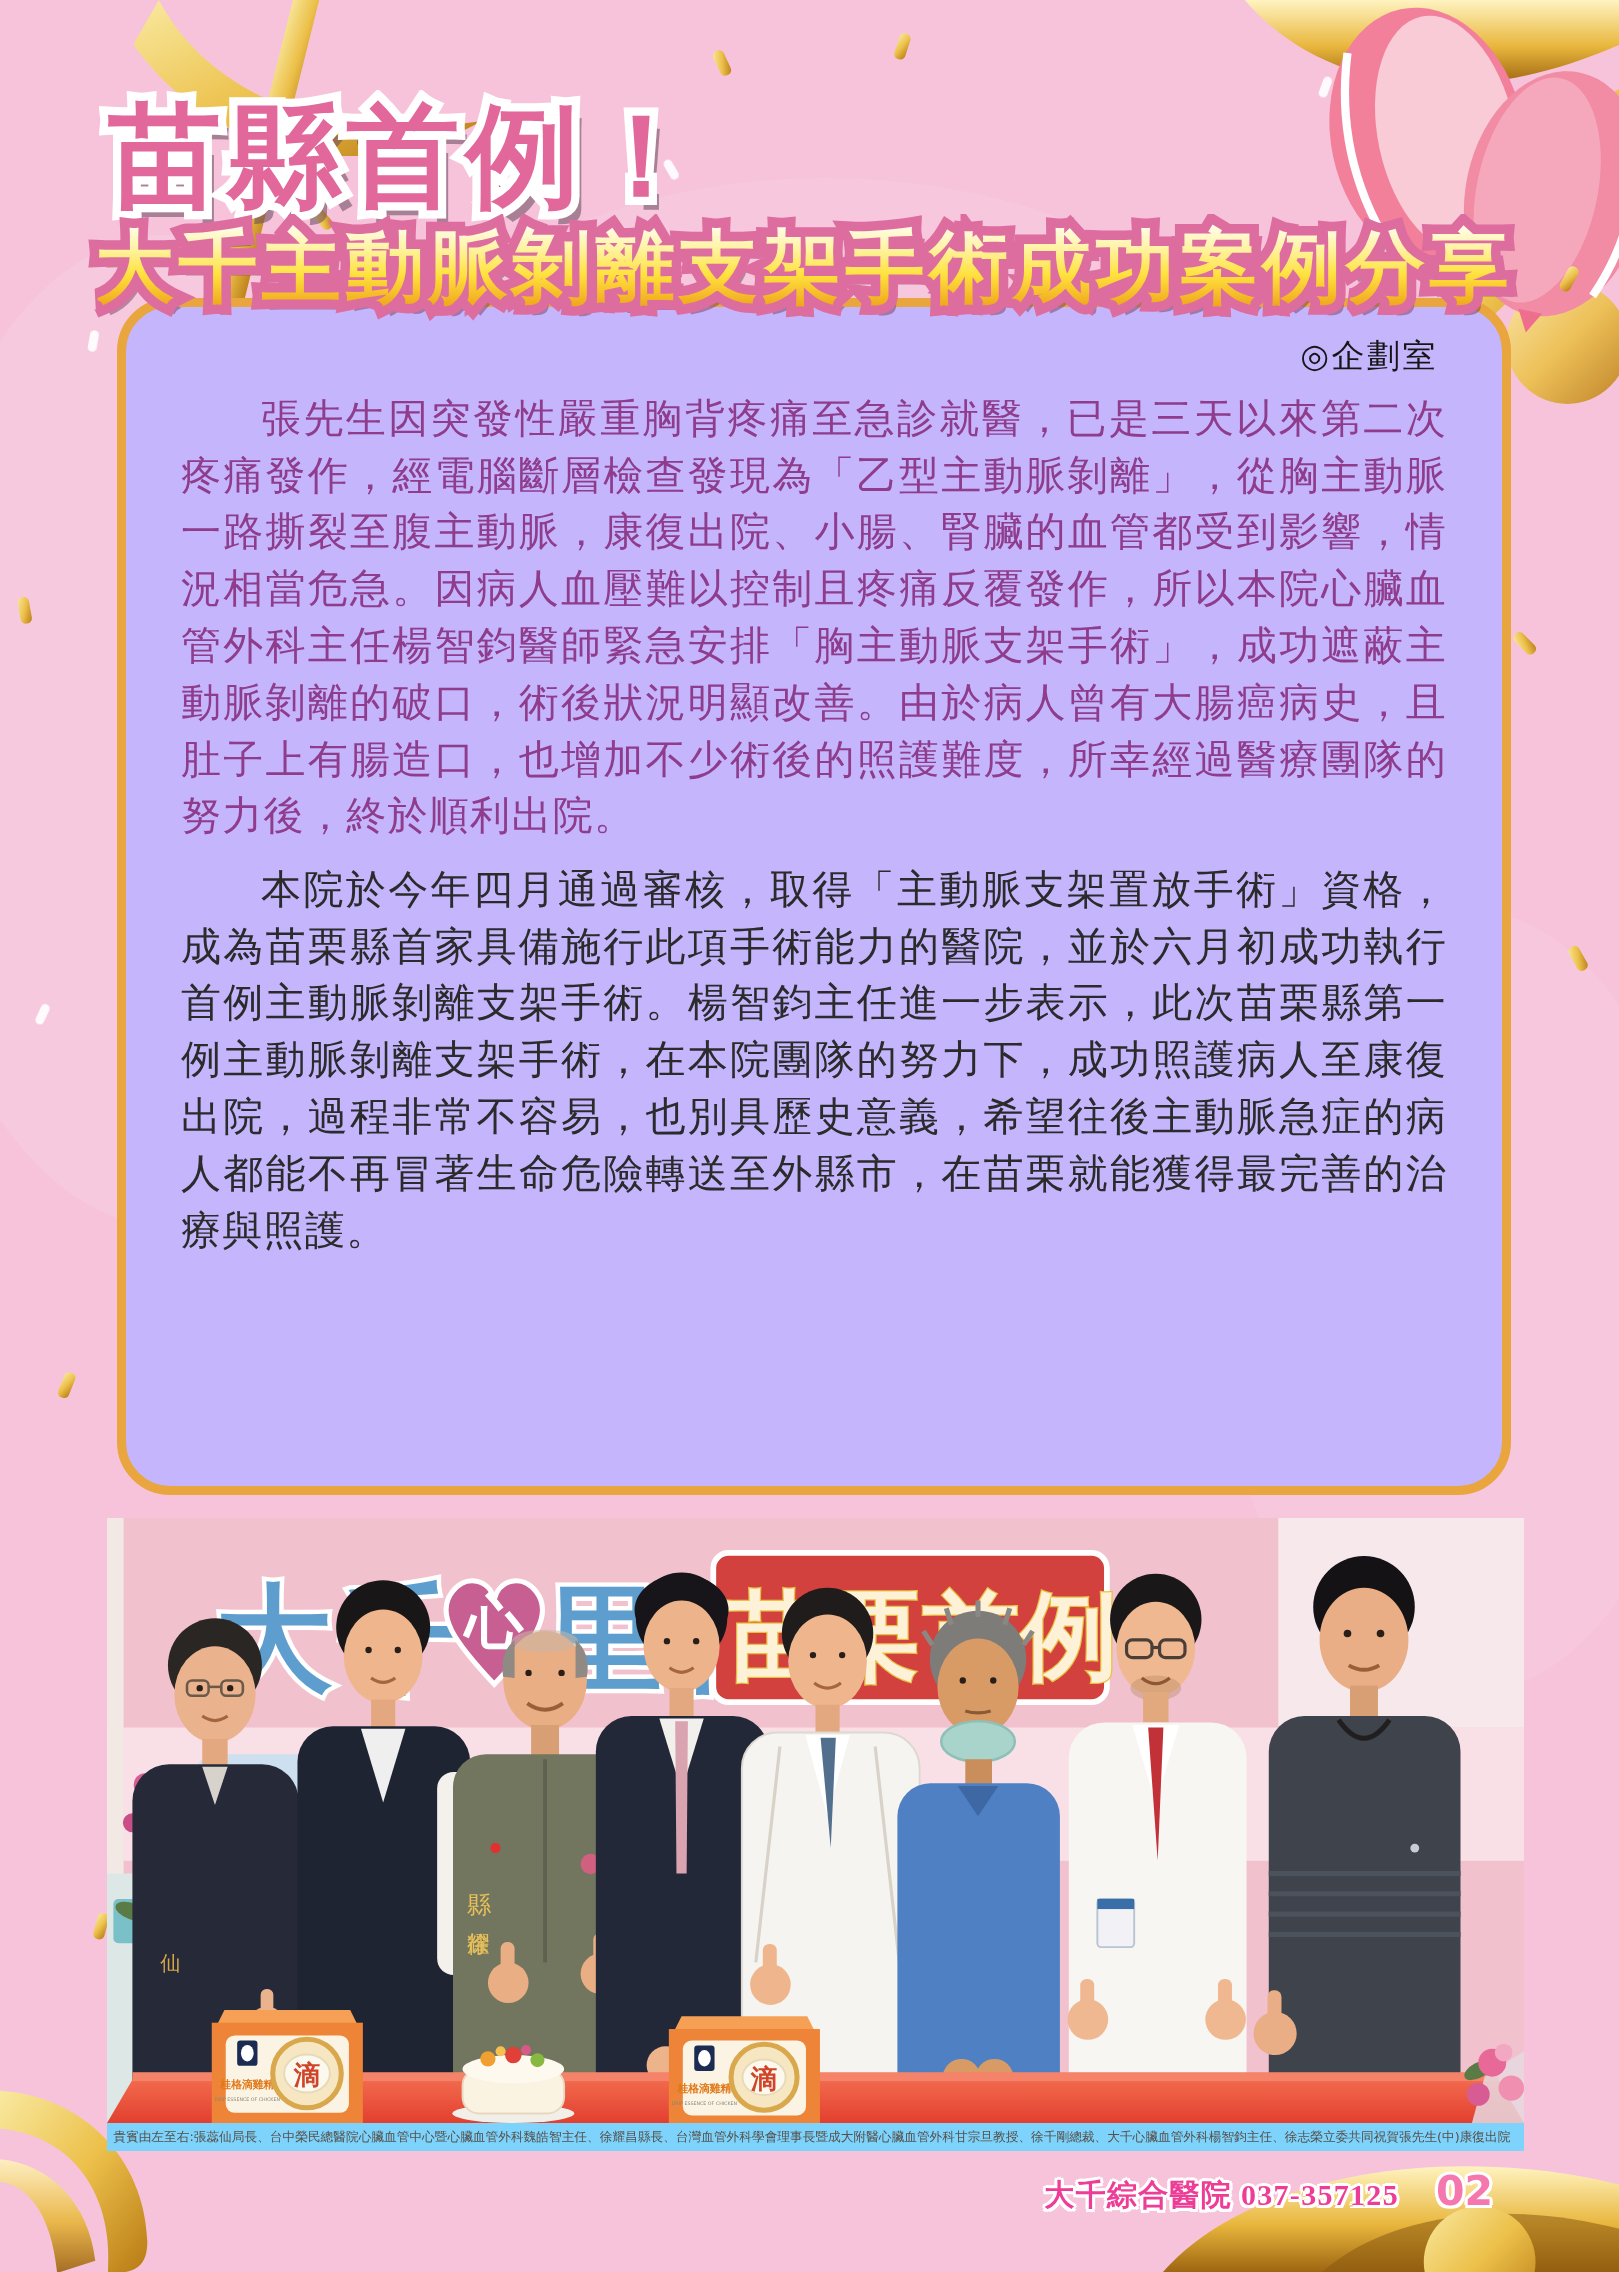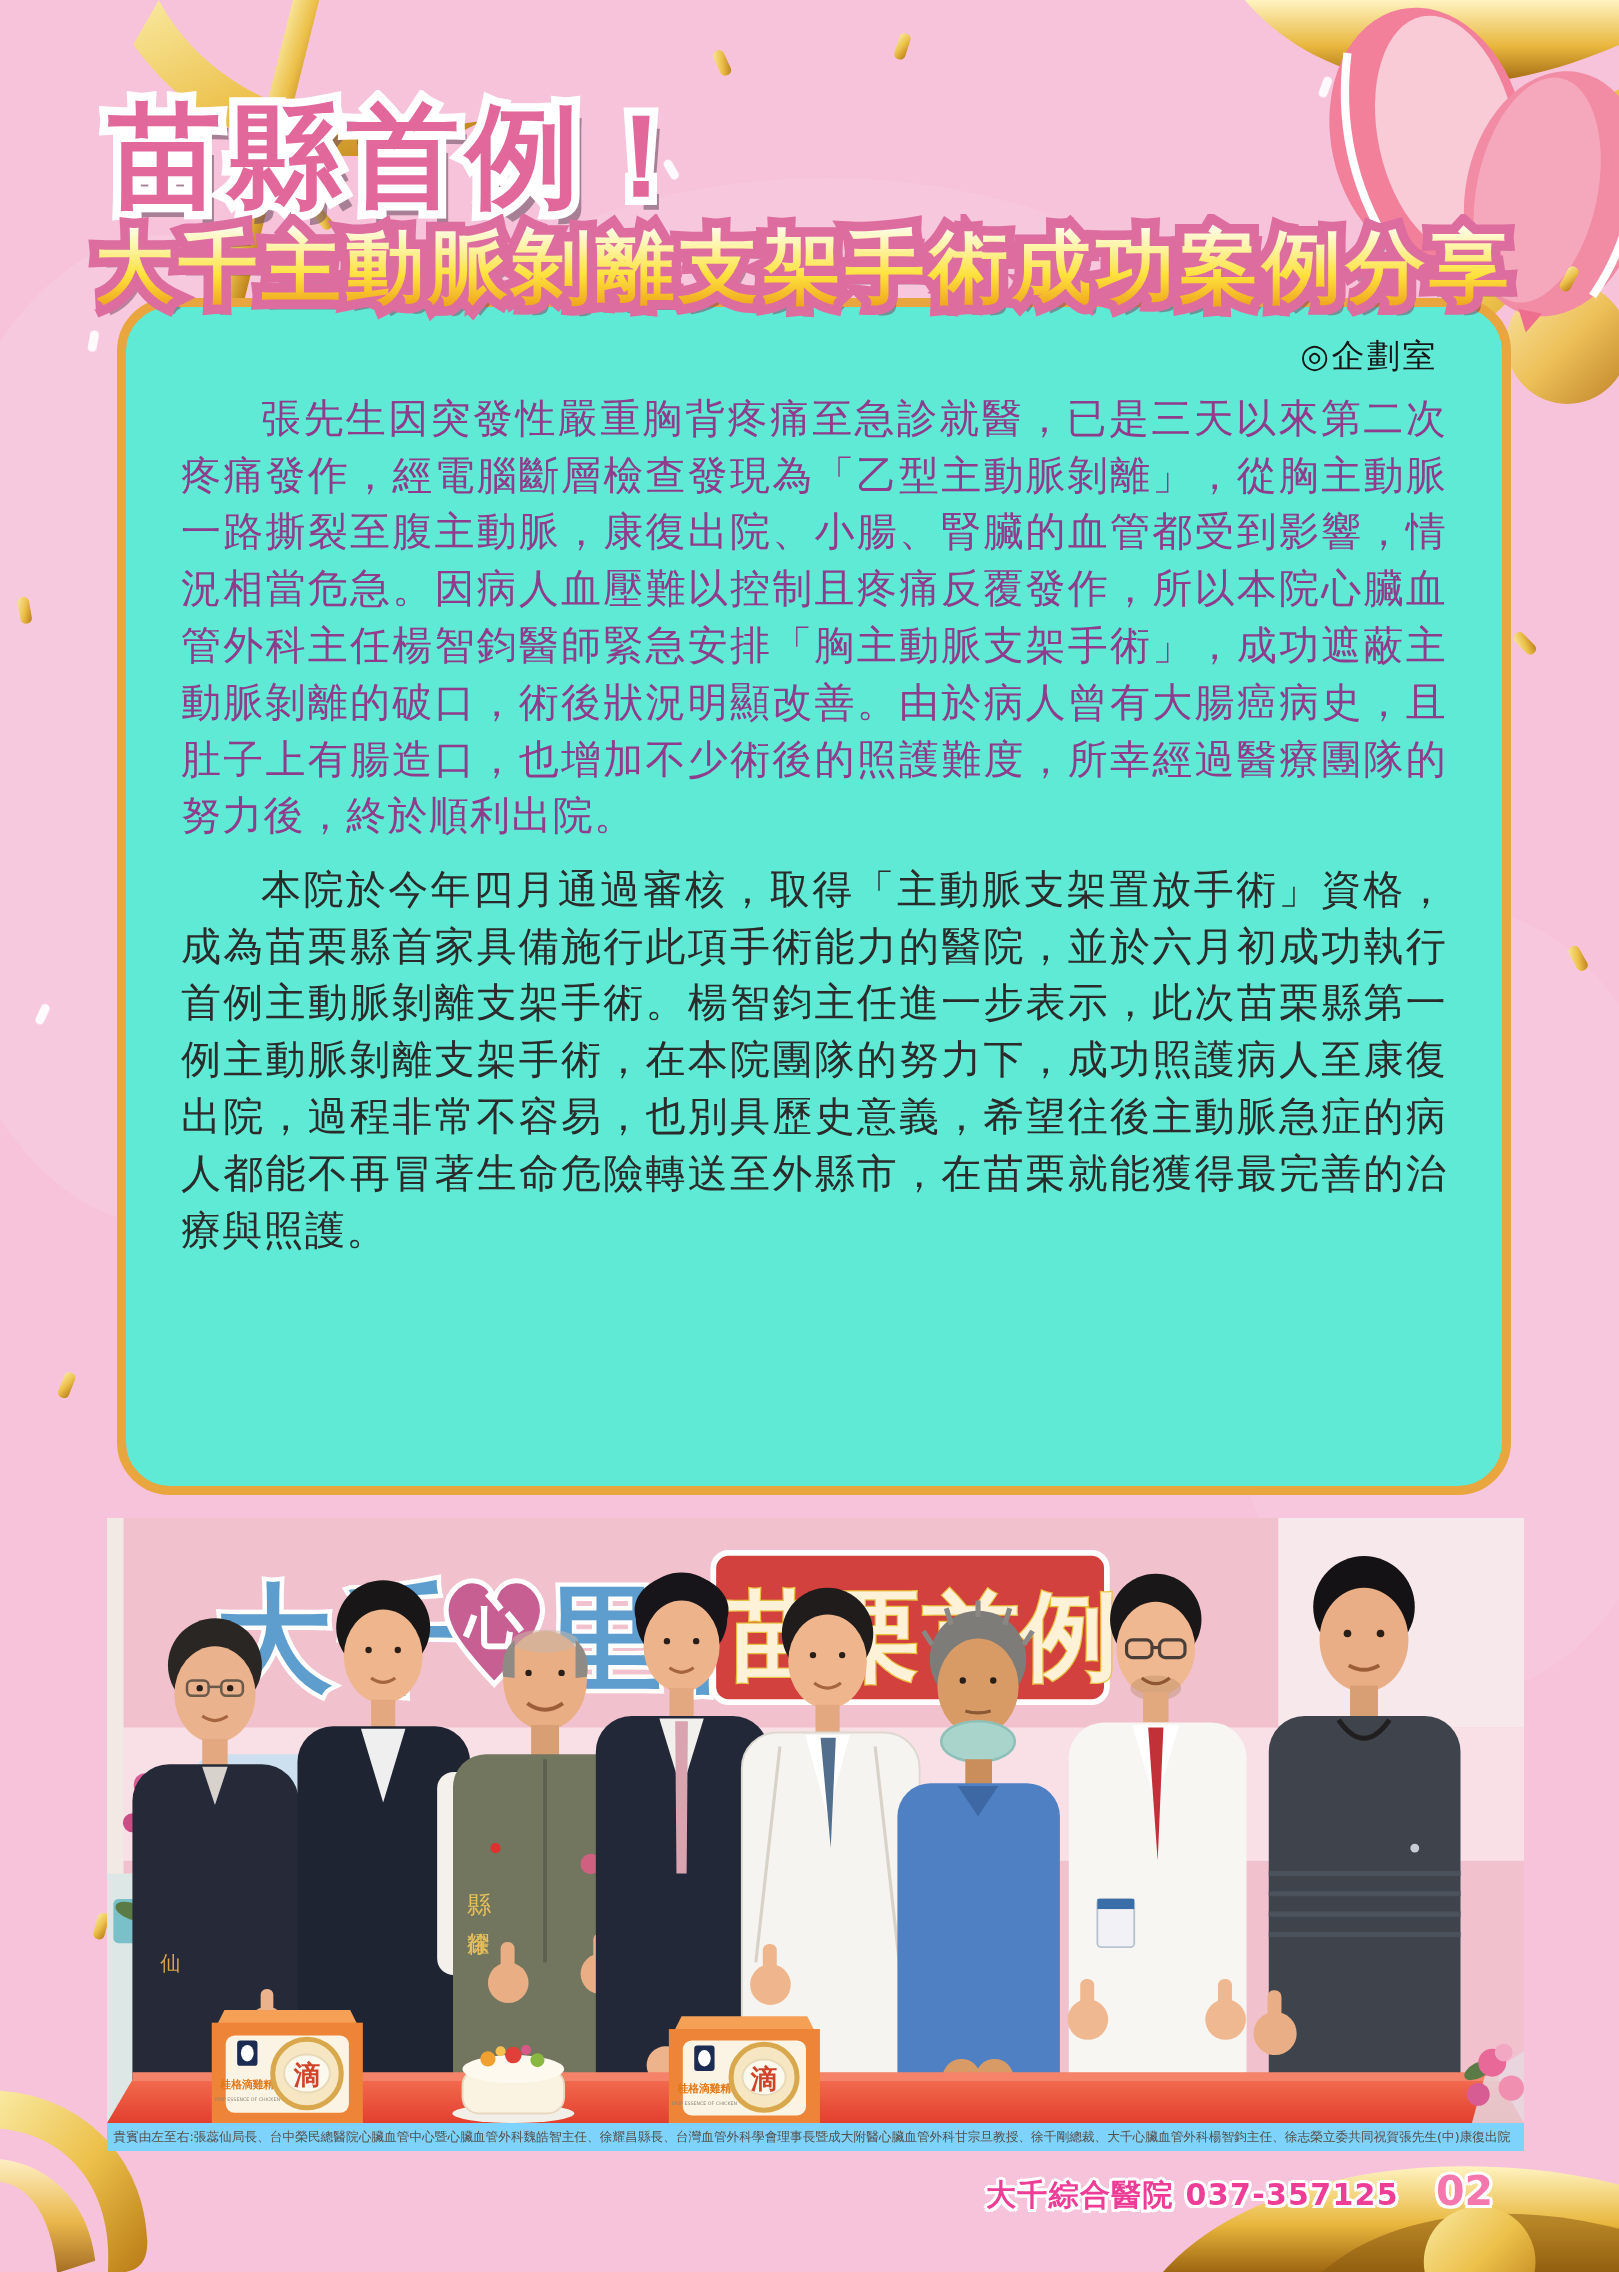--- a/index.html
+++ b/index.html
@@ -25,21 +25,21 @@
   #sub-title{position:absolute;left:95px;top:152px;z-index:3;
     font-weight:900;font-size:79px;letter-spacing:4.4px;line-height:1.25;}
   #sub-title .stroke{-webkit-text-stroke:19px #DE6D9F;color:#DE6D9F;
     text-shadow:7.6px 10.2px 0 rgba(122,62,92,0.5);}
   #sub-title .fill{
     background:linear-gradient(180deg,#FFFDEF 4%,#FFF3A2 30%,#FFE23E 58%,#EFA71D 92%);
     -webkit-background-clip:text;background-clip:text;color:transparent;}
 
   
   #article-card{position:absolute;left:117px;top:298px;width:1394px;height:1197px;
-    box-sizing:border-box;background:#5eead4;border:9px solid #E9A53E;border-radius:53px;
+    box-sizing:border-box;background:#c4b5fd;border:9px solid #E9A53E;border-radius:53px;
     padding:24px 55px 0 55px;z-index:2;}
   #byline{font-size:33px;color:#161616;text-align:right;letter-spacing:2.5px;margin:2.5px 9px 11.4px 0;}
   .para{margin:0 0 16.5px 0;font-size:40px;line-height:1.42;letter-spacing:1.3px;
     text-indent:2em;text-align:justify;}
   .para.purple{color:#8E3C8B;}
   .para.dark{color:#2B2B2B;}
 
   
   #photo-figure{position:absolute;left:107px;top:1518px;width:1417px;margin:0;z-index:2;}
   #photo-svg{display:block;width:1417px;height:605px;background:#F2C1CE;}
@@ -47,21 +47,21 @@
     background:#7dd3fc;color:#55504A;font-size:12.7px;letter-spacing:0;
     padding:0 6.3px;white-space:nowrap;overflow:hidden;}
   svg text{font-family:"DejaVu Sans","Liberation Sans",sans-serif;}
   .vtext{writing-mode:vertical-rl;text-orientation:upright;}
 
   
   #page-footer{position:absolute;right:127px;top:2167px;z-index:2;display:flex;
     align-items:baseline;gap:37px;}
   .outline-white{text-shadow:-3.2px 0 0 #fff,3.2px 0 0 #fff,0 -3.2px 0 #fff,0 3.2px 0 #fff,
     -2.5px -2.5px 0 #fff,2.5px -2.5px 0 #fff,-2.5px 2.5px 0 #fff,2.5px 2.5px 0 #fff;}
-  #hospital-line{font-size:30px;font-weight:700;color:#EE3D96;letter-spacing:1.3px;}
+  #hospital-line{font-size:30px;font-weight:700;color:#EE3D96;letter-spacing:1.3px;font-family:Liberation Serif, serif;}
   #page-number{font-size:41px;font-weight:700;color:#F478AE;}
 </style>
 </head>
 <body>
 
 <svg id="bg-decor" class="layer" viewBox="0 0 2551 3579">
   <defs>
     <linearGradient id="g1" x1="0" y1="0" x2="1" y2="1">
       <stop offset="0" stop-color="#F9E9A0"></stop>
         <stop offset="0.5" stop-color="#ECC04A"></stop>

